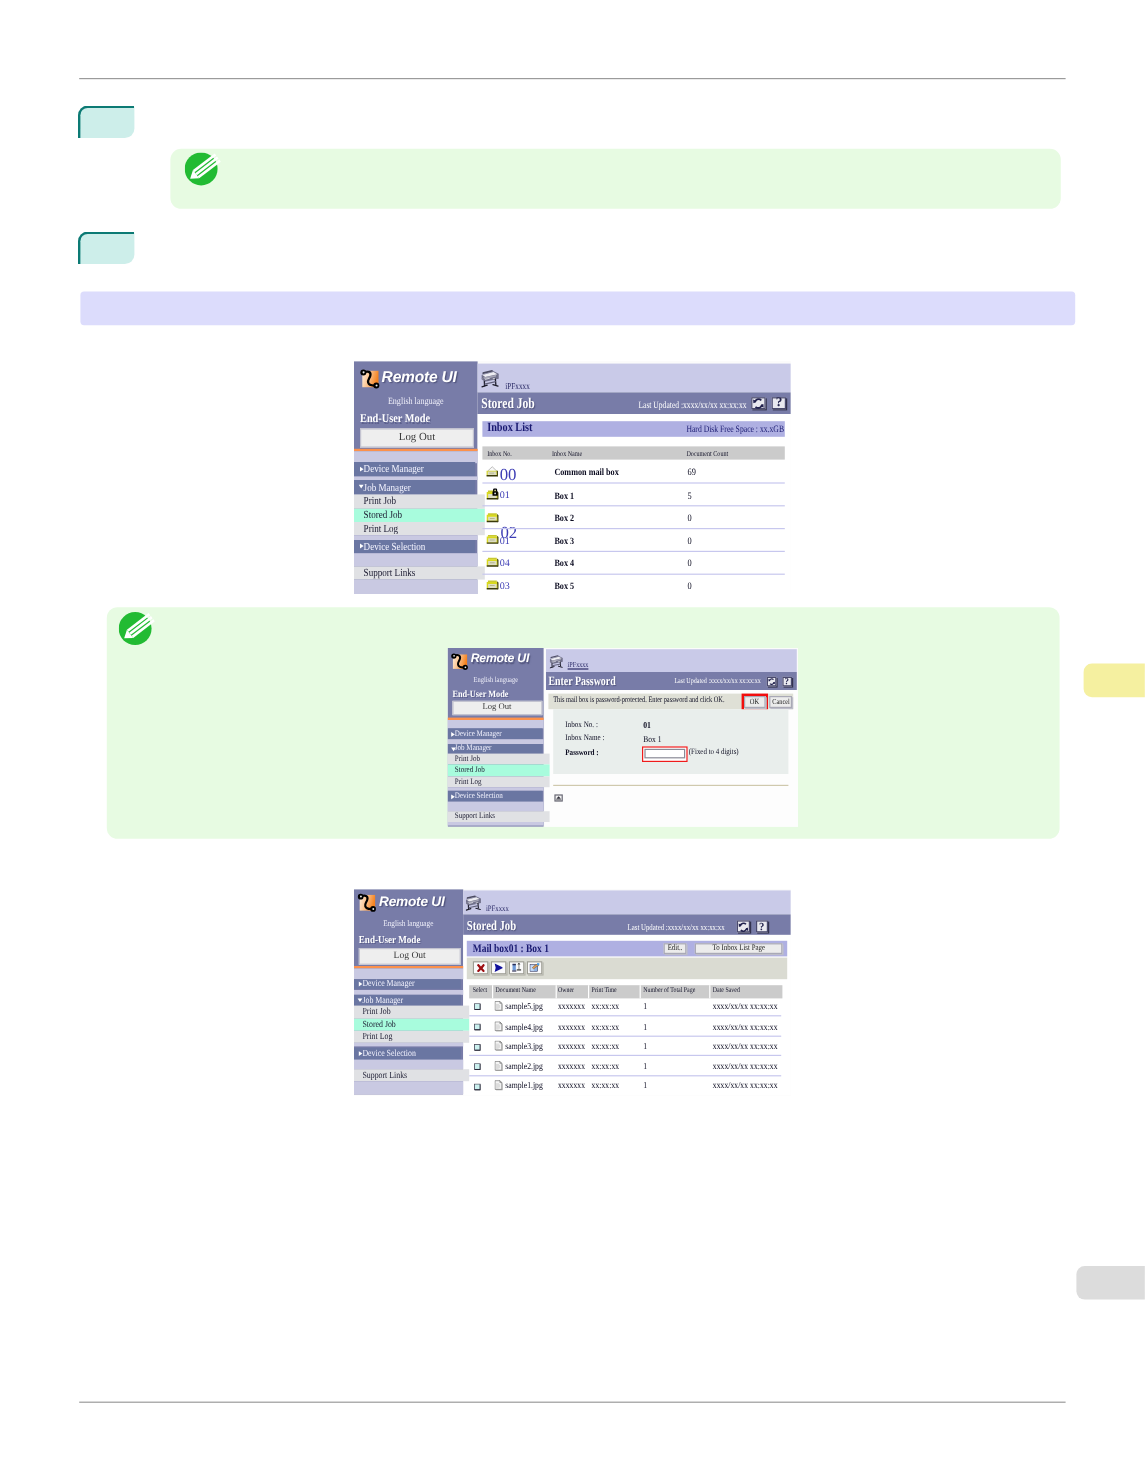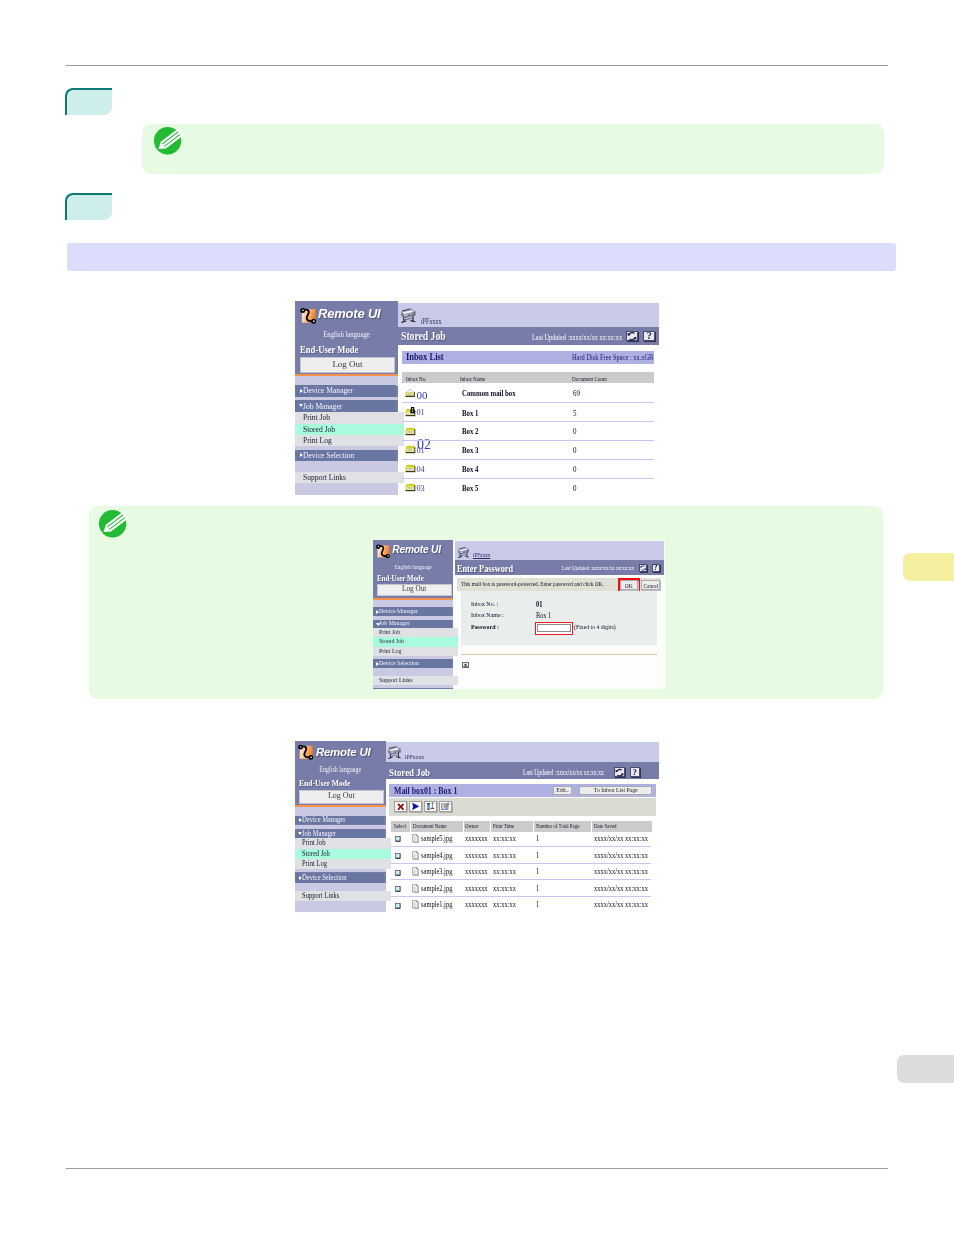--- a/index.html
+++ b/index.html
@@ -223,21 +223,21 @@
     <div class="chlabel" style="left:277px;top:73.5px;font-size:6.2px;">Document Count</div>
     <div>
       <span class="icn" style="left:109.7px;top:86.5px;"><svg width="10.6" height="10.2" viewBox="0 0 11 10.4">
             <path d="M1.5 4.6 L5.4 0.9 L9.3 4.6 L9.3 5.8 L1.5 5.8 Z" fill="#f8f8f8" stroke="#9a9a9a" stroke-width="0.55"></path>
             <path d="M0.5 4.3 L10.0 4.3 L10.0 8.5 L0.5 8.5 Z" fill="#d4d42a"></path>
             <path d="M1.5 5.1 L9.0 5.1 L9.0 8.0 L1.5 8.0 Z" fill="#dcdcc0"></path>
             <path d="M2.9 6.0 L6.9 6.0 L6.9 6.7 L2.9 6.7 Z" fill="#adad86"></path>
             <path d="M0.5 8.0 L10.0 8.0 L10.0 9.3 L0.5 9.3 Z" fill="#3a3a08"></path>
             <path d="M9.3 3.9 L10.5 4.9 L10.5 9.1 L9.6 9.3 Z" fill="#4a4a16"></path>
           </svg></span>
-      <span class="cell nocond" style="left:121.4px;top:88.1px;font-size:11px;color:#3c3cb4;">00</span>
+      <span class="cell nocond" style="left:121.4px;top:88.1px;font-size:14px;color:#3c3cb4;">00</span>
       <span class="cell" style="left:167px;top:88.3px;font-size:8px;font-weight:bold;">Common mail box</span>
       <span class="cell" style="left:278px;top:88.3px;font-size:8.2px;">69</span>
       <span class="rowline" style="left:107px;top:101.1px;width:252px;"></span>
     </div>
     <div>
       <span class="icn" style="left:109.7px;top:105.7px;"><svg width="13" height="10" viewBox="0 0 13 10">
             <path d="M1.6 1.8 L9.0 1.8 L9.0 3.2 L1.6 3.2 Z" fill="#c8c832"></path>
             <path d="M0.6 3.0 L10.0 3.0 L10.0 8.4 L0.6 8.4 Z" fill="#d8d81e"></path>
             <path d="M1.8 4.6 L8.8 4.6 L8.8 8.0 L1.8 8.0 Z" fill="#dedec2"></path>
             <path d="M0.6 8.0 L10.0 8.0 L10.0 9.2 L0.6 9.2 Z" fill="#3a3a0a"></path>

